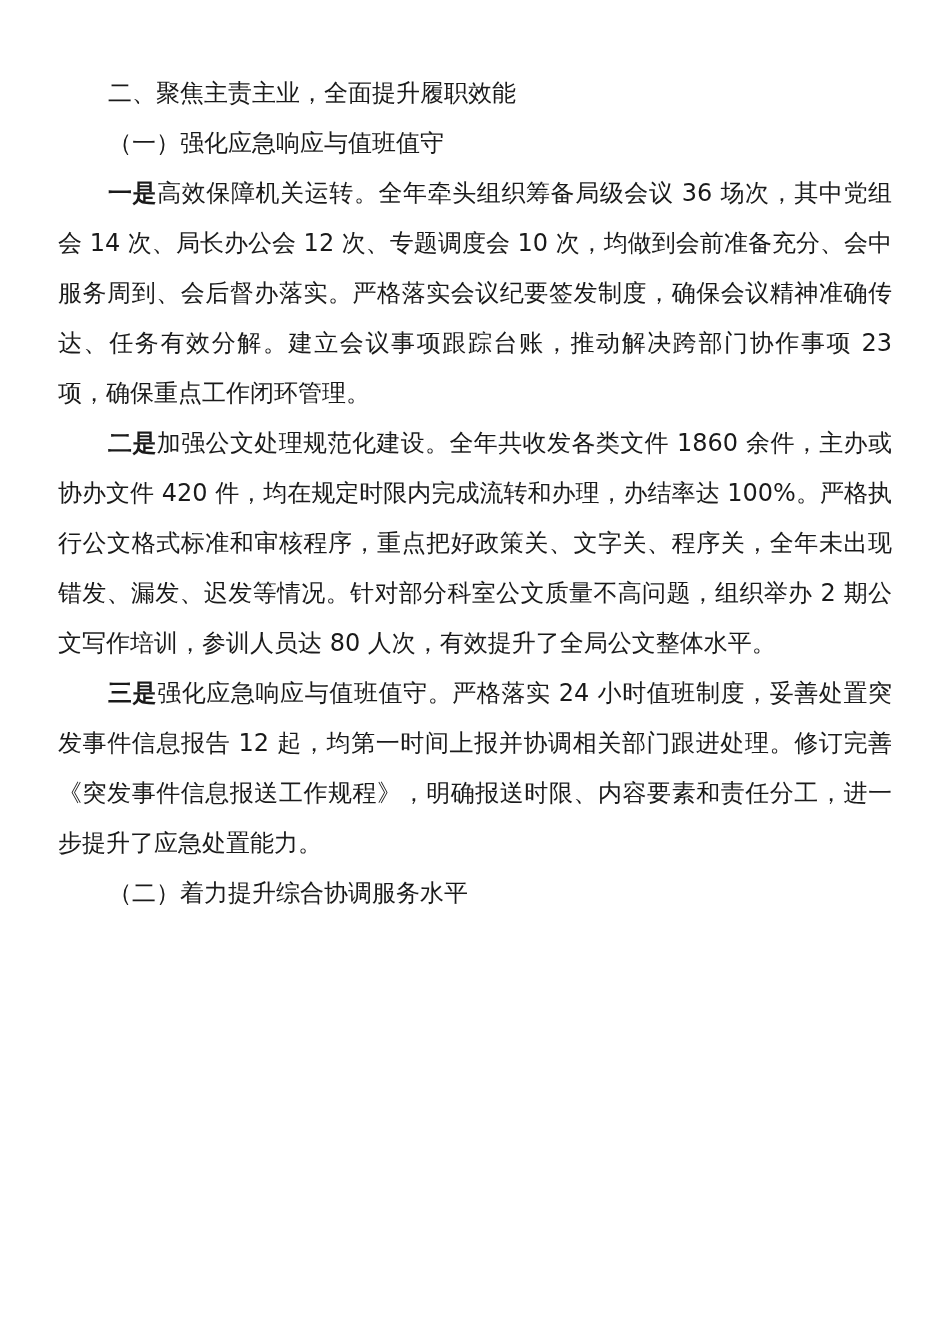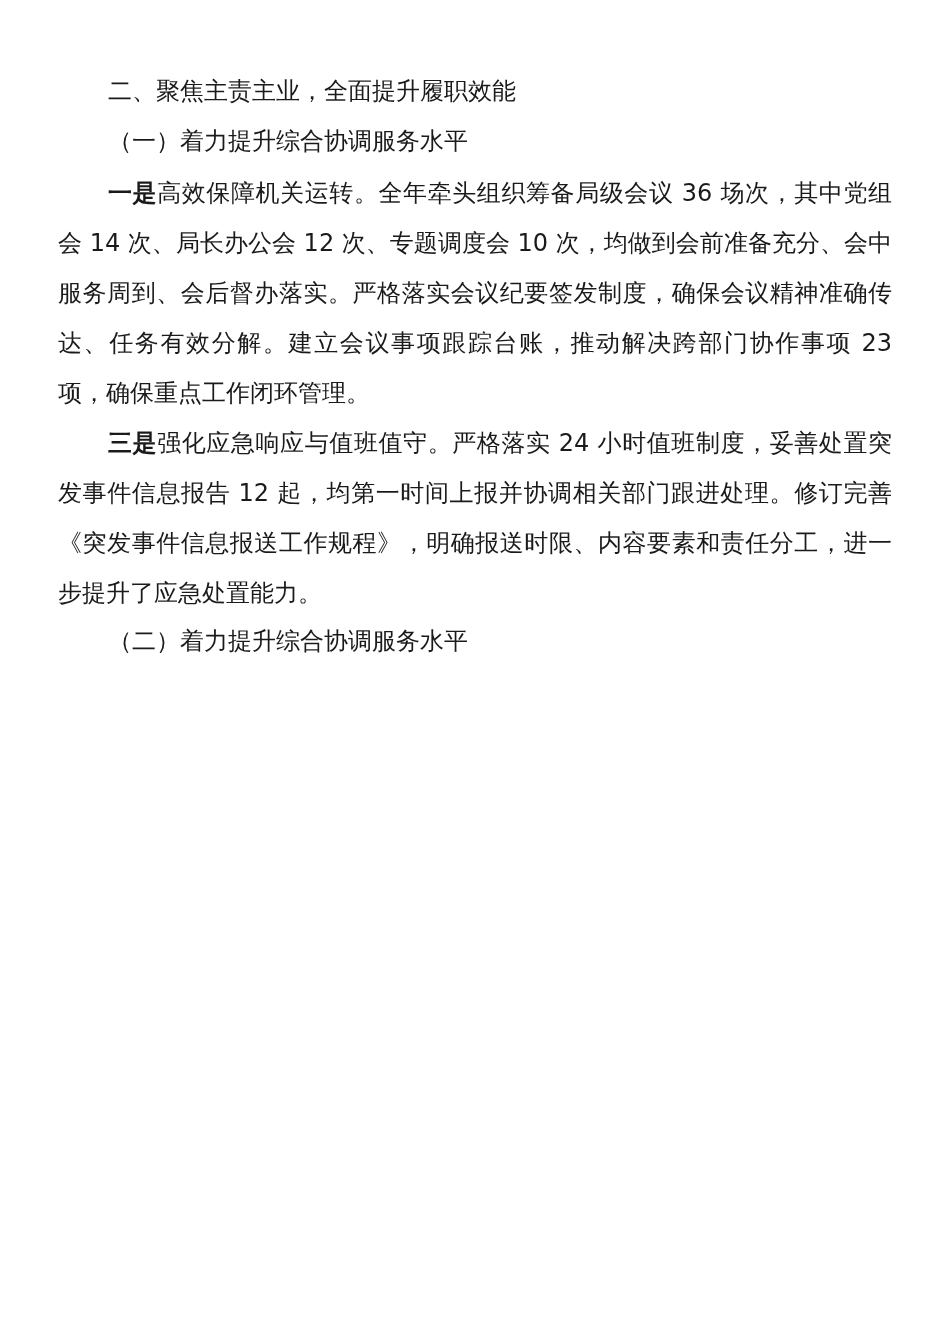--- a/index.html
+++ b/index.html
@@ -30,45 +30,47 @@
       padding: 0;
       text-indent: 50px;
     }
     .para.noindent {
       text-indent: 0;
     }
     .heading {
       margin: 0;
       padding: 0;
       text-indent: 50px;
-      font-family: Liberation Mono, monospace;
     }
     .lead {
       font-weight: bold;
       margin-top: 26px;
     }
   </style>
 </head>
 <body>
 
 <div class="page">
 
 
   <p class="heading">
     <span>二、聚焦主责主业，全面提升履职效能</span>
   </p>
 
   <p class="heading">
-    <span>（一）着力提升综合协调服务水平</span>
+    <span>（一）强化应急响应与值班值守</span>
   </p>
 
   <p class="para">
     <span class="lead">一是</span><span>高效保障机关运转。全年牵头组织筹备局级会议 36 场次，其中党组会 14 次、局长办公会 12 次、专题调度会 10 次，均做到会前准备充分、会中服务周到、会后督办落实。严格落实会议纪要签发制度，确保会议精神准确传达、任务有效分解。建立会议事项跟踪台账，推动解决跨部门协作事项 23 项，确保重点工作闭环管理。</span>
   </p>
 
+  <p class="para">
+    <span class="lead">二是</span><span>加强公文处理规范化建设。全年共收发各类文件 1860 余件，主办或协办文件 420 件，均在规定时限内完成流转和办理，办结率达 100%。严格执行公文格式标准和审核程序，重点把好政策关、文字关、程序关，全年未出现错发、漏发、迟发等情况。针对部分科室公文质量不高问题，组织举办 2 期公文写作培训，参训人员达 80 人次，有效提升了全局公文整体水平。</span>
+  </p>
 
   <p class="para">
     <span class="lead">三是</span><span>强化应急响应与值班值守。严格落实 24 小时值班制度，妥善处置突发事件信息报告 12 起，均第一时间上报并协调相关部门跟进处理。修订完善《突发事件信息报送工作规程》，明确报送时限、内容要素和责任分工，进一步提升了应急处置能力。</span>
   </p>
 
   <p class="heading">
     <span>（二）着力提升综合协调服务水平</span>
   </p>
 
 

